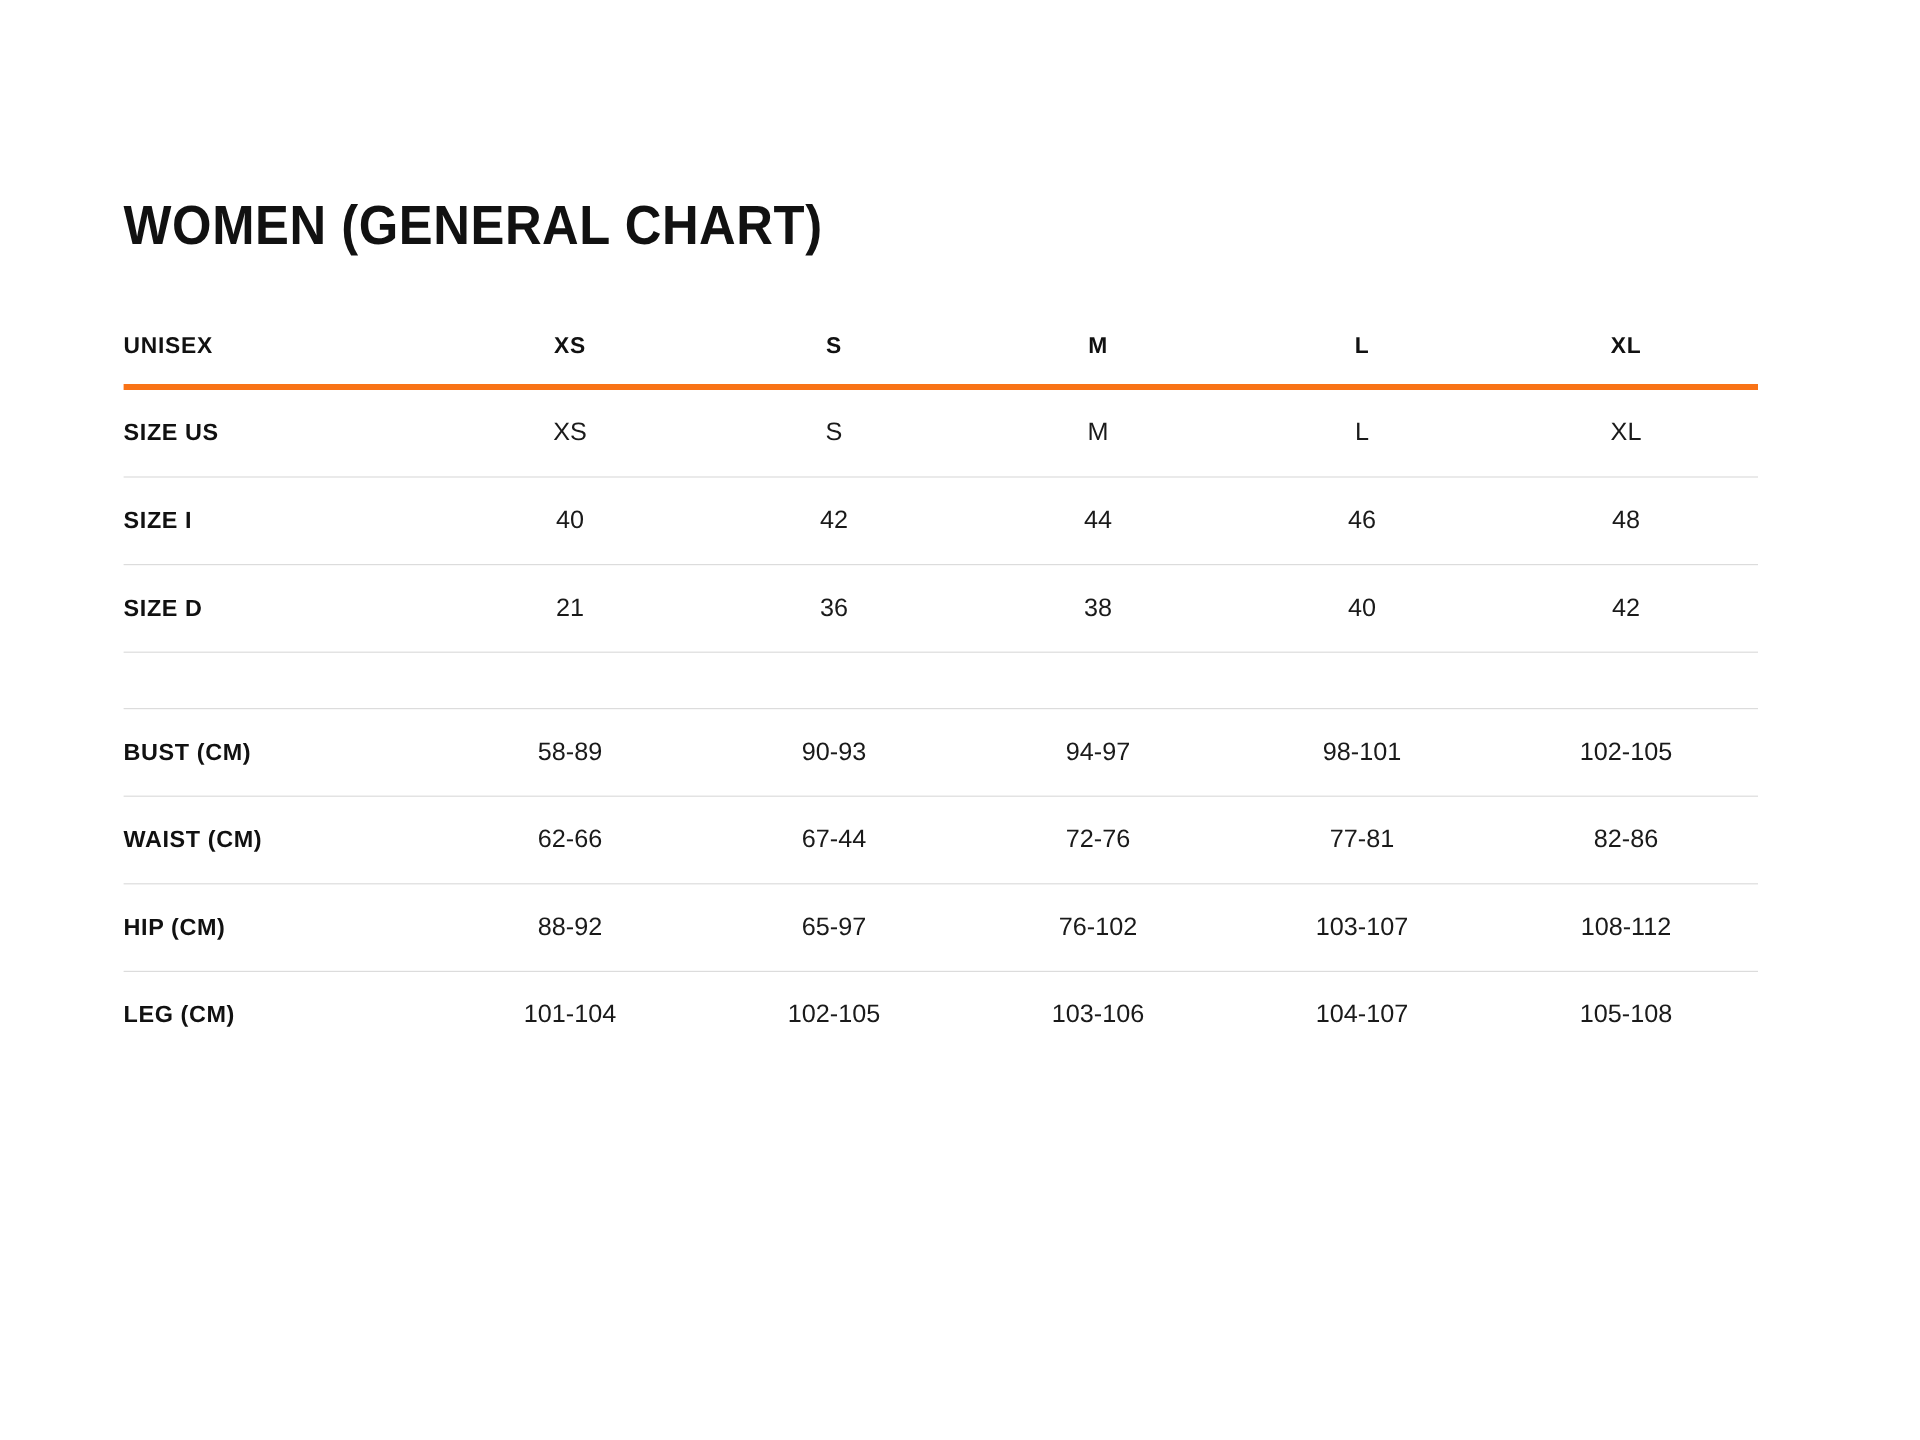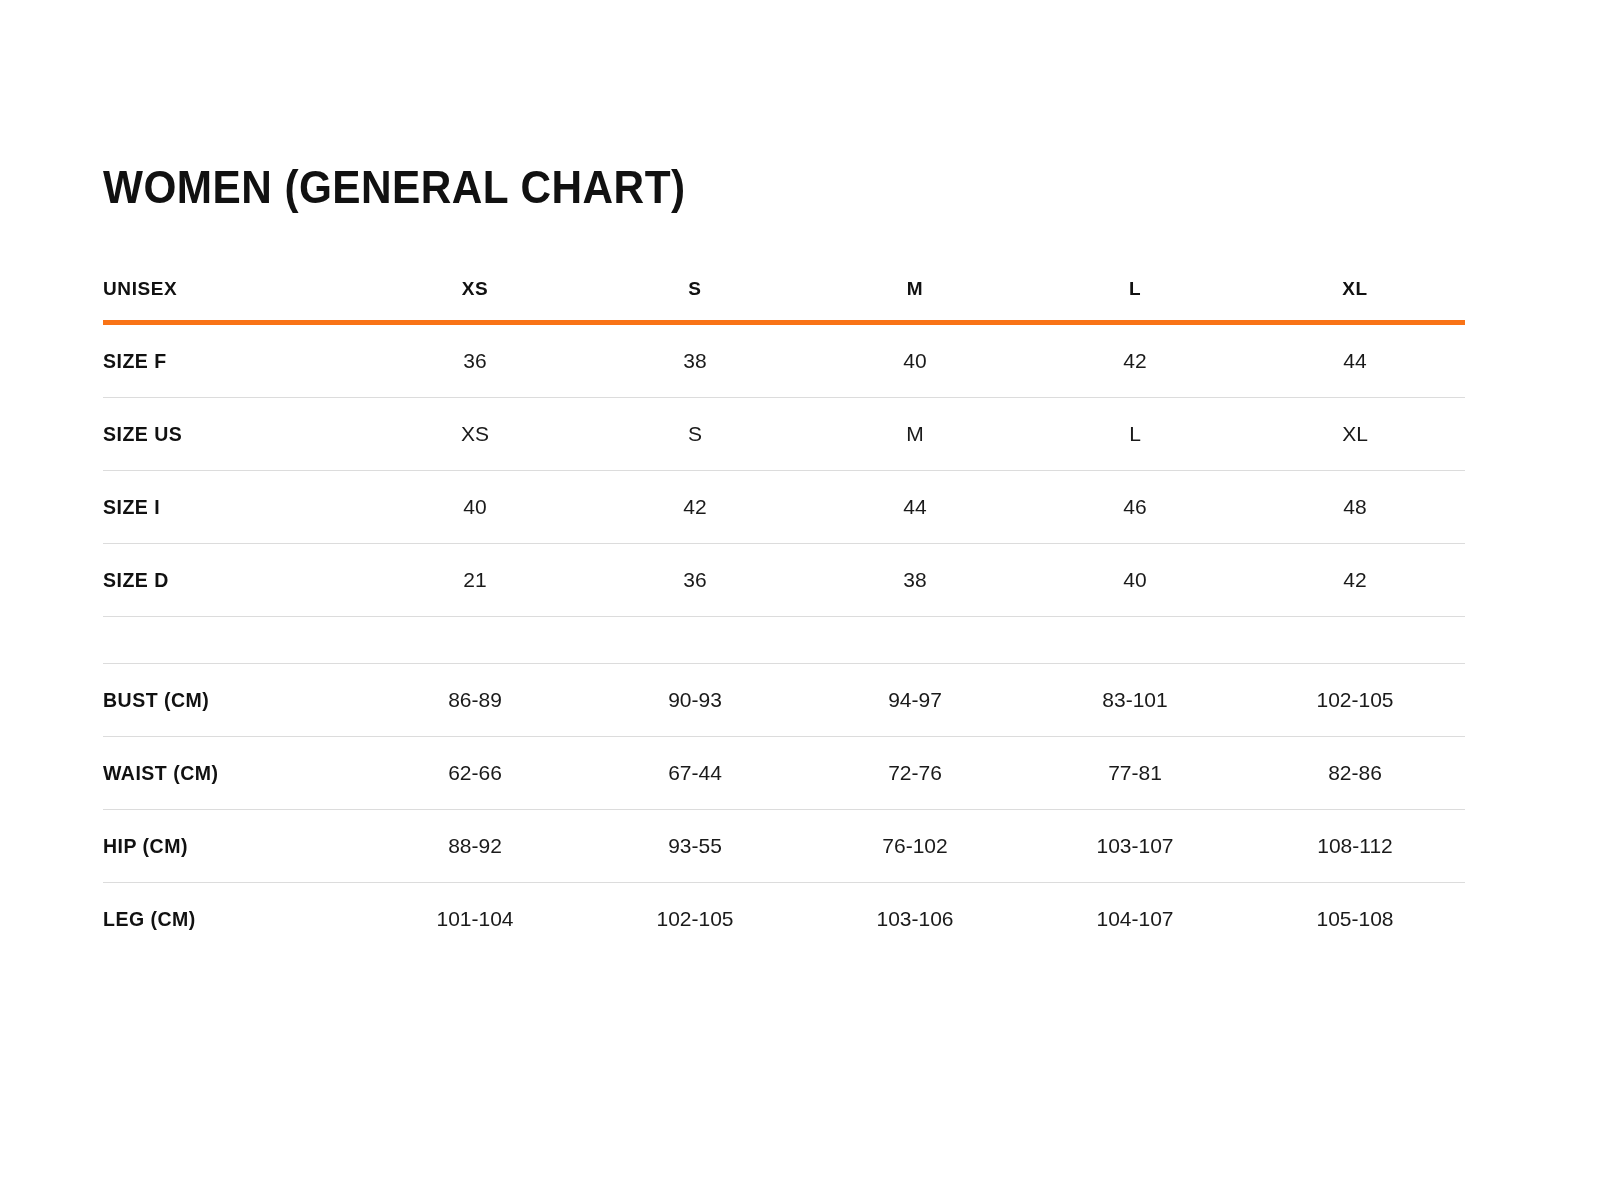--- a/index.html
+++ b/index.html
@@ -106,28 +106,20 @@
         <th class="rowlabel">UNISEX</th>
         <th>XS</th>
         <th>S</th>
         <th>M</th>
         <th>L</th>
         <th>XL</th>
       </tr>
     </thead>
     <tbody>
       <tr>
-        <td class="rowlabel">SIZE F</td>
-        <td>36</td>
-        <td>38</td>
-        <td>40</td>
-        <td>42</td>
-        <td>44</td>
-      </tr>
-      <tr>
         <td class="rowlabel">SIZE US</td>
         <td>XS</td>
         <td>S</td>
         <td>M</td>
         <td>L</td>
         <td>XL</td>
       </tr>
       <tr>
         <td class="rowlabel">SIZE I</td>
         <td>40</td>
@@ -147,38 +139,38 @@
       <tr class="spacer">
         <td class="rowlabel"></td>
         <td></td>
         <td></td>
         <td></td>
         <td></td>
         <td></td>
       </tr>
       <tr>
         <td class="rowlabel">BUST (CM)</td>
-        <td>86-89</td>
+        <td>58-89</td>
         <td>90-93</td>
         <td>94-97</td>
-        <td>83-101</td>
+        <td>98-101</td>
         <td>102-105</td>
       </tr>
       <tr>
         <td class="rowlabel">WAIST (CM)</td>
         <td>62-66</td>
         <td>67-44</td>
         <td>72-76</td>
         <td>77-81</td>
         <td>82-86</td>
       </tr>
       <tr>
         <td class="rowlabel">HIP (CM)</td>
         <td>88-92</td>
-        <td>93-55</td>
+        <td>65-97</td>
         <td>76-102</td>
         <td>103-107</td>
         <td>108-112</td>
       </tr>
       <tr class="last-row">
         <td class="rowlabel">LEG (CM)</td>
         <td>101-104</td>
         <td>102-105</td>
         <td>103-106</td>
         <td>104-107</td>

